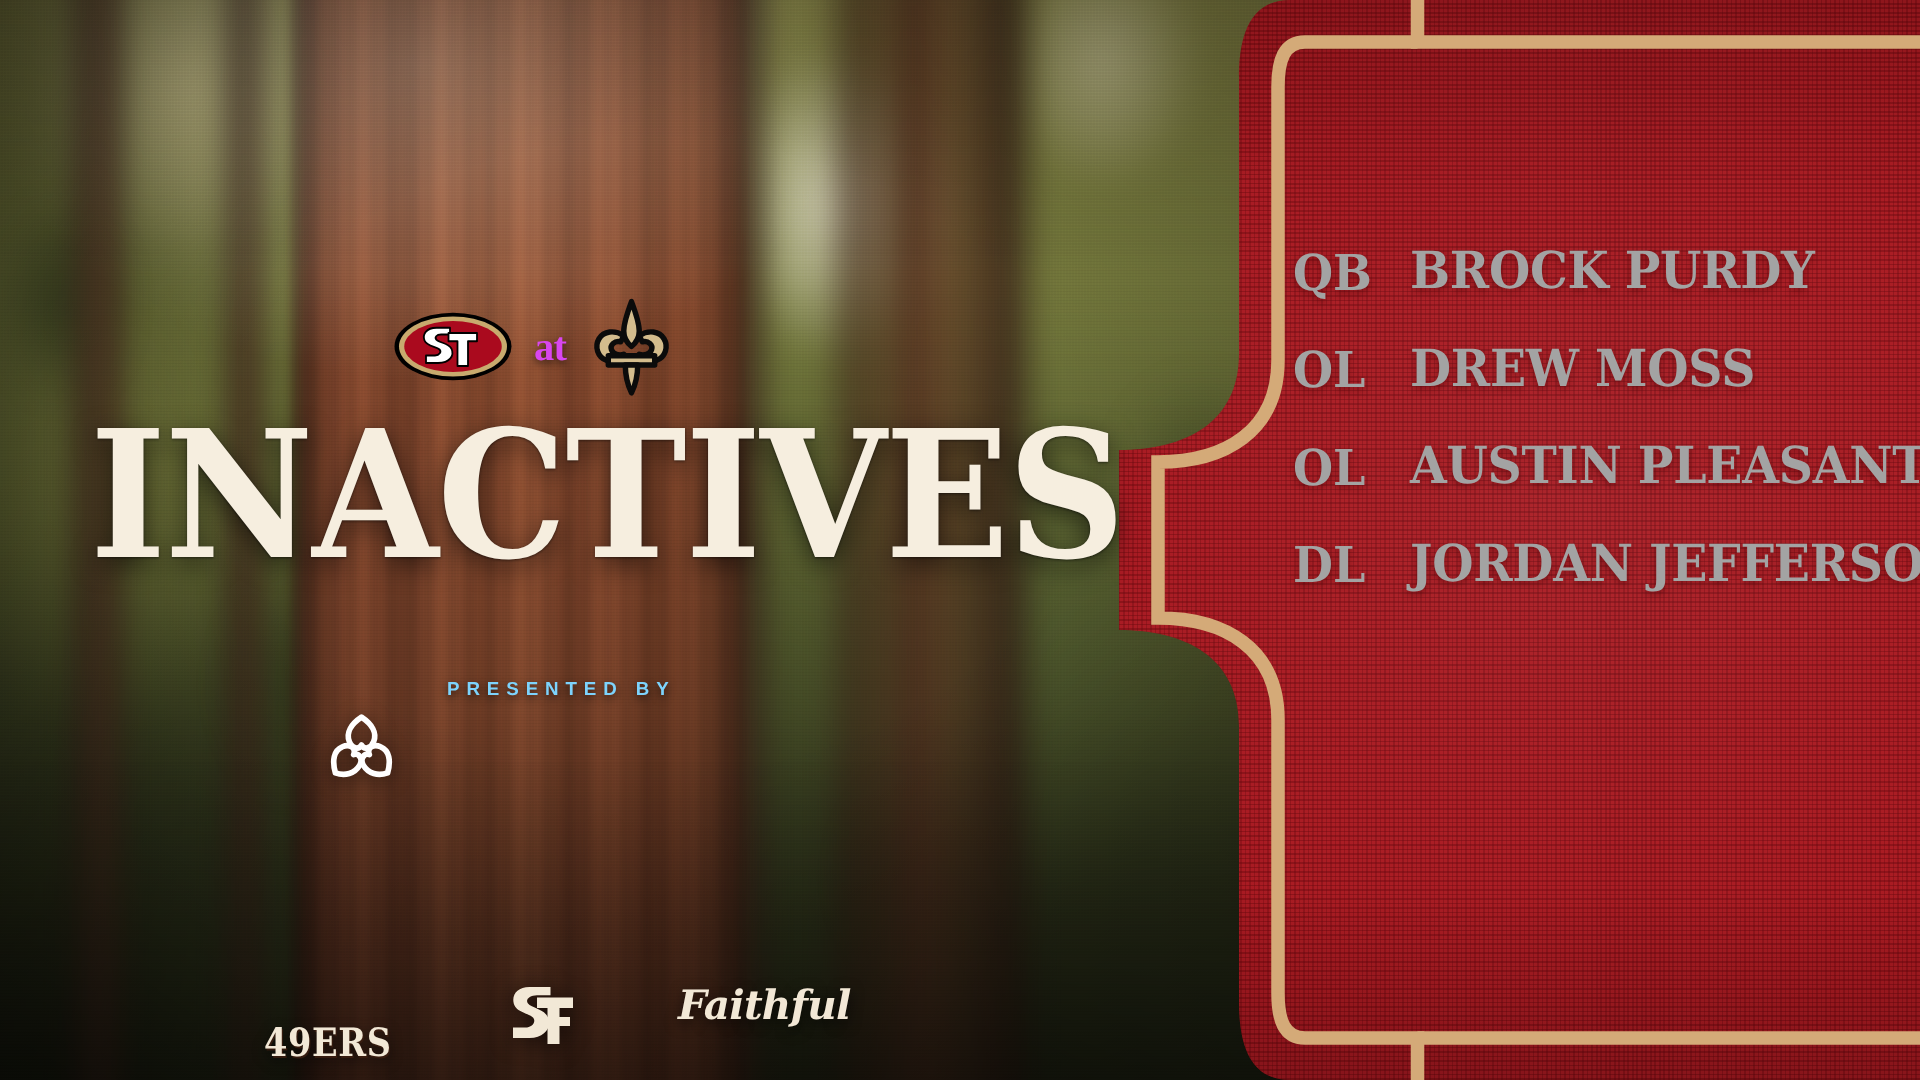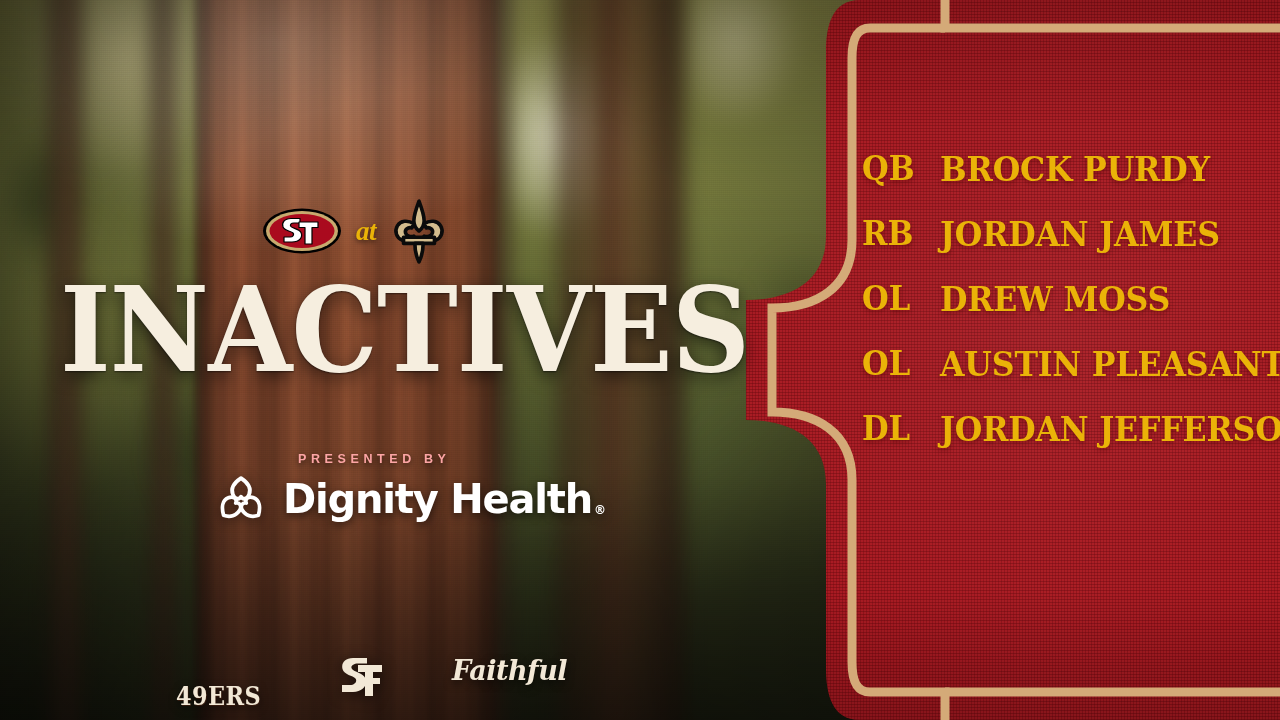--- a/index.html
+++ b/index.html
@@ -128,43 +128,43 @@
   
   .left { position:absolute; left:0; top:0; width:700px; height:720px; }
 
   
   .matchup {
     position:absolute; left:262px; top:198px;
     display:flex; align-items:center; gap:14px;
   }
   .logo-49 { width:80px; height:52px; display:block; }
   .at-text {
-    font-family:"Liberation Serif", serif; font-style:italic; font-weight:700;
-    font-size:27px; color:#eab308; letter-spacing:-.5px;
+    font-family:"Liberation Serif", serif; font-weight:700;
+    font-size:27px; color:#d946ef; letter-spacing:-.5px;
     text-shadow:0 2px 5px rgba(0,0,0,.55);
   }
   .logo-saints { width:62px; height:66px; display:block; margin-left:-2px; }
 
   
   .headline {
     position:absolute; left:60px; top:276px; width:620px;
     font-family:"DejaVu Serif", serif;
     font-weight:700; font-size:118px; line-height:.92;
     letter-spacing:-1px;
     color:#F6EEDF;
     transform:scaleX(.92); transform-origin:left center;
     text-shadow:0 5px 18px rgba(0,0,0,.55), 0 1px 2px rgba(0,0,0,.5);
     white-space:nowrap;
   }
 
   
   .presented {
     position:absolute; left:298px; top:452px;
     font-size:12.5px; font-weight:700; letter-spacing:4.6px;
-    color:#fca5a5; text-shadow:0 2px 6px rgba(0,0,0,.6);
+    color:#7dd3fc; text-shadow:0 2px 6px rgba(0,0,0,.6);
   }
   .sponsor {
     position:absolute; left:212px; top:470px;
     display:flex; align-items:center; gap:13px;
   }
   .sponsor-mark { width:58px; height:58px; display:block; filter:drop-shadow(0 2px 6px rgba(0,0,0,.55)); }
   .sponsor-name {
     font-family:"DejaVu Sans", sans-serif;
     font-size:40px; font-weight:700; color:#FFFFFF; letter-spacing:-1.2px;
     text-shadow:0 3px 9px rgba(0,0,0,.55);
@@ -194,23 +194,23 @@
     font-size:27px; color:#F2E8D6; letter-spacing:-.5px;
     text-shadow:0 3px 9px rgba(0,0,0,.6);
     text-align:center;
   }
 
   
   .roster {
     position:absolute; left:862px; top:136px; width:400px;
   }
   .roster-row {
-    display:flex; align-items:center; height:65px;
+    display:flex; align-items:flex-end; height:65px;
     font-family:"DejaVu Serif", serif; font-weight:700;
-    color:#eab308;
+    color:#a3a3a3;
     text-shadow:0 2px 5px rgba(70,0,4,.45);
   }
   .pos {
     width:78px; flex:none; font-size:33px; letter-spacing:0px;
     transform:scaleX(.93); transform-origin:left center;
   }
   .player {
     font-size:34px; letter-spacing:-.2px; white-space:nowrap;
     transform:scaleX(.93); transform-origin:left center;
   }
@@ -250,24 +250,20 @@
     <path d="M 265 692 L 600 692" fill="none" stroke="#D4AA78" stroke-width="9" stroke-linecap="butt"></path>
   </svg>
 
   <div class="roster">
 
     <div class="roster-row">
       <span class="pos">QB</span>
       <span class="player">BROCK PURDY</span>
     </div>
     <div class="roster-row">
-      <span class="pos">RB</span>
-      <span class="player">JORDAN JAMES</span>
-    </div>
-    <div class="roster-row">
       <span class="pos">OL</span>
       <span class="player">DREW MOSS</span>
     </div>
     <div class="roster-row">
       <span class="pos">OL</span>
       <span class="player">AUSTIN PLEASANTS</span>
     </div>
     <div class="roster-row">
       <span class="pos">DL</span>
       <span class="player">JORDAN JEFFERSON</span>
@@ -314,21 +310,20 @@
     <div class="presented">PRESENTED BY</div>
 
     <div class="sponsor">
       <svg class="sponsor-mark" viewBox="0 0 100 100">
         <g fill="none" stroke="#FFFFFF" stroke-width="6.5" stroke-linecap="round" stroke-linejoin="round">
           <path d="M50 14 C38 22 32 32 36 42 C39 50 47 52 50 46 C53 52 61 50 64 42 C68 32 62 22 50 14 Z"></path>
           <path d="M20 78 C16 64 18 52 28 48 C37 44 44 50 41 57 C47 55 52 62 48 69 C42 79 31 82 20 78 Z"></path>
           <path d="M80 78 C84 64 82 52 72 48 C63 44 56 50 59 57 C53 55 48 62 52 69 C58 79 69 82 80 78 Z"></path>
         </g>
       </svg>
-      <div class="sponsor-name"><span>Dignity Health</span><span class="sponsor-reg">®</span></div>
     </div>
 
     <div class="bottom-logos">
 
       <div class="blogo l1">
         <div class="txt-49ers">49ERS</div>
       </div>
 
       <div class="blogo l2">
         <svg class="sf-mono" viewBox="0 0 92 88">

